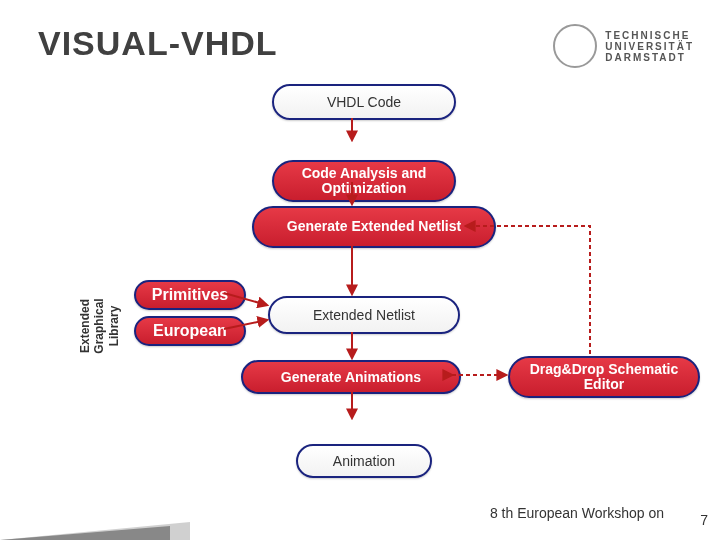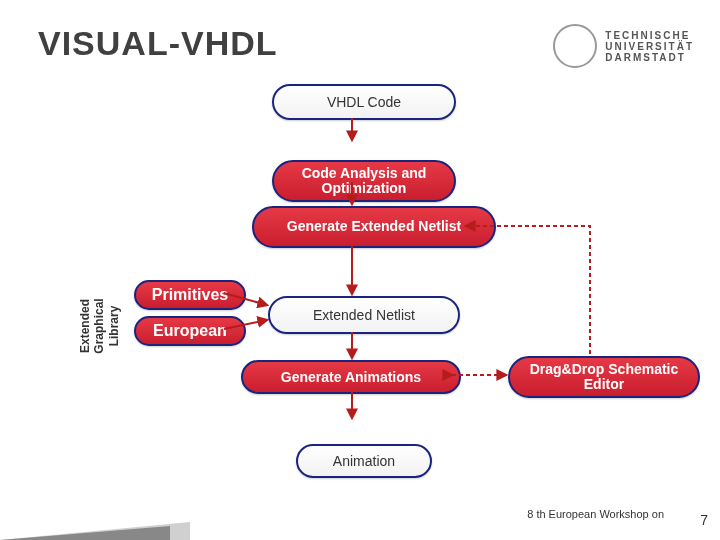--- a/index.html
+++ b/index.html
@@ -10,21 +10,21 @@
 .uni-text .t{font-weight:700;letter-spacing:2px}
 .uni-text .u{font-weight:700;letter-spacing:2px}
 .pill{position:absolute;border:2px solid #1a237e;background:linear-gradient(#e63946,#c91e2e);color:#fff;border-radius:999px;text-align:center;font-size:14px;font-weight:600;display:flex;align-items:center;justify-content:center;padding:0 10px;box-shadow:0 1px 2px rgba(0,0,0,.2)}
 .pill.white{background:linear-gradient(#fff,#f2f2f2);color:#333;font-weight:500}
 .pill.small{font-size:16px}
 .vlabel{position:absolute;left:86px;top:290px;width:56px;height:72px;transform:rotate(-90deg);transform-origin:center;font-size:12px;color:#333;text-align:center;line-height:1.2;font-weight:600}
 svg.arrows{position:absolute;left:0;top:0;width:720px;height:540px;pointer-events:none}
 .a-solid{stroke:#b71c1c;stroke-width:2;fill:none;marker-end:url(#ah)}
 .a-dash{stroke:#b71c1c;stroke-width:2;fill:none;stroke-dasharray:4 3;marker-end:url(#ah)}
 .a-dash2{stroke:#b71c1c;stroke-width:2;fill:none;stroke-dasharray:4 3;marker-start:url(#ah);marker-end:url(#ah)}
-.footer{position:absolute;right:56px;bottom:18px;font-size:11px;color:#333;text-align:right;line-height:1.25}
+.footer{position:absolute;right:56px;bottom:18px;font-size:14px;color:#333;text-align:right;line-height:1.25}
 .pagenum{position:absolute;right:12px;bottom:12px;font-size:14px;color:#333}
 .wedge{position:absolute;left:0;bottom:0;width:0;height:0;border-left:170px solid transparent;border-bottom:14px solid #888}
 .wedge2{position:absolute;left:0;bottom:0;width:0;height:0;border-left:190px solid transparent;border-bottom:18px solid rgba(120,120,120,.35)}
 </style>
 </head>
 <body>
 
 <div class="title">VISUAL-VHDL</div>
 
 <div class="uni">

